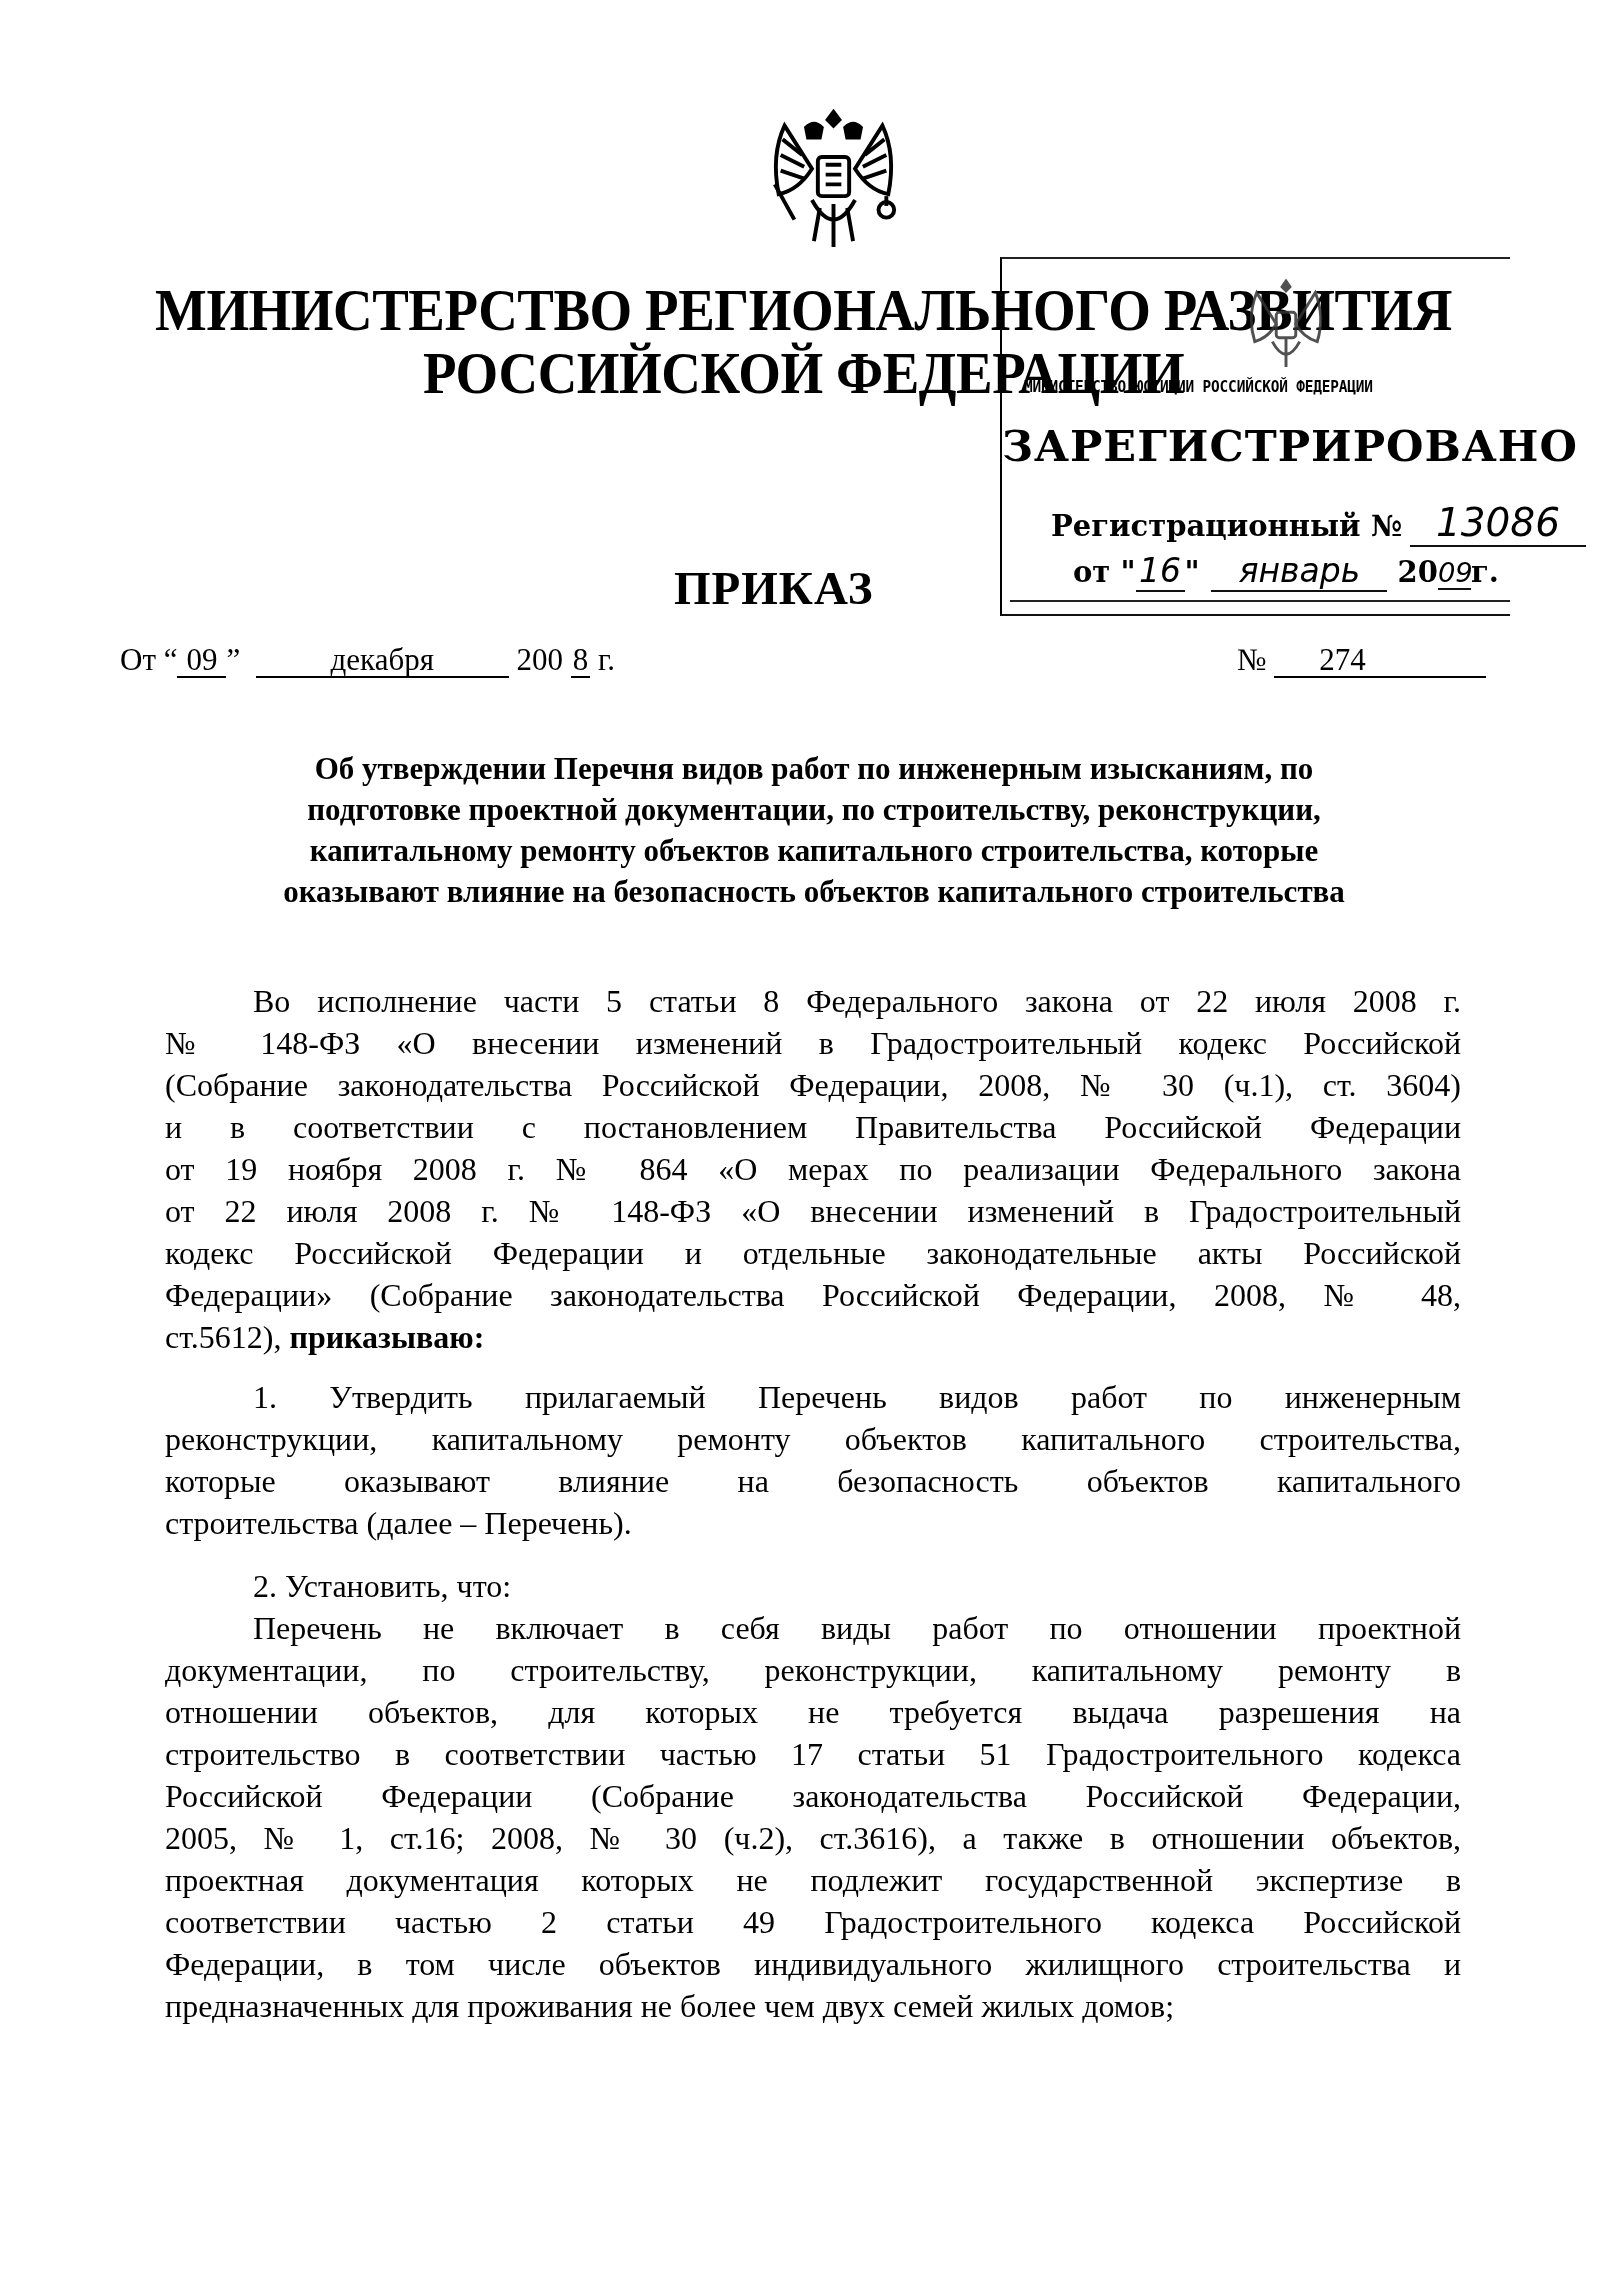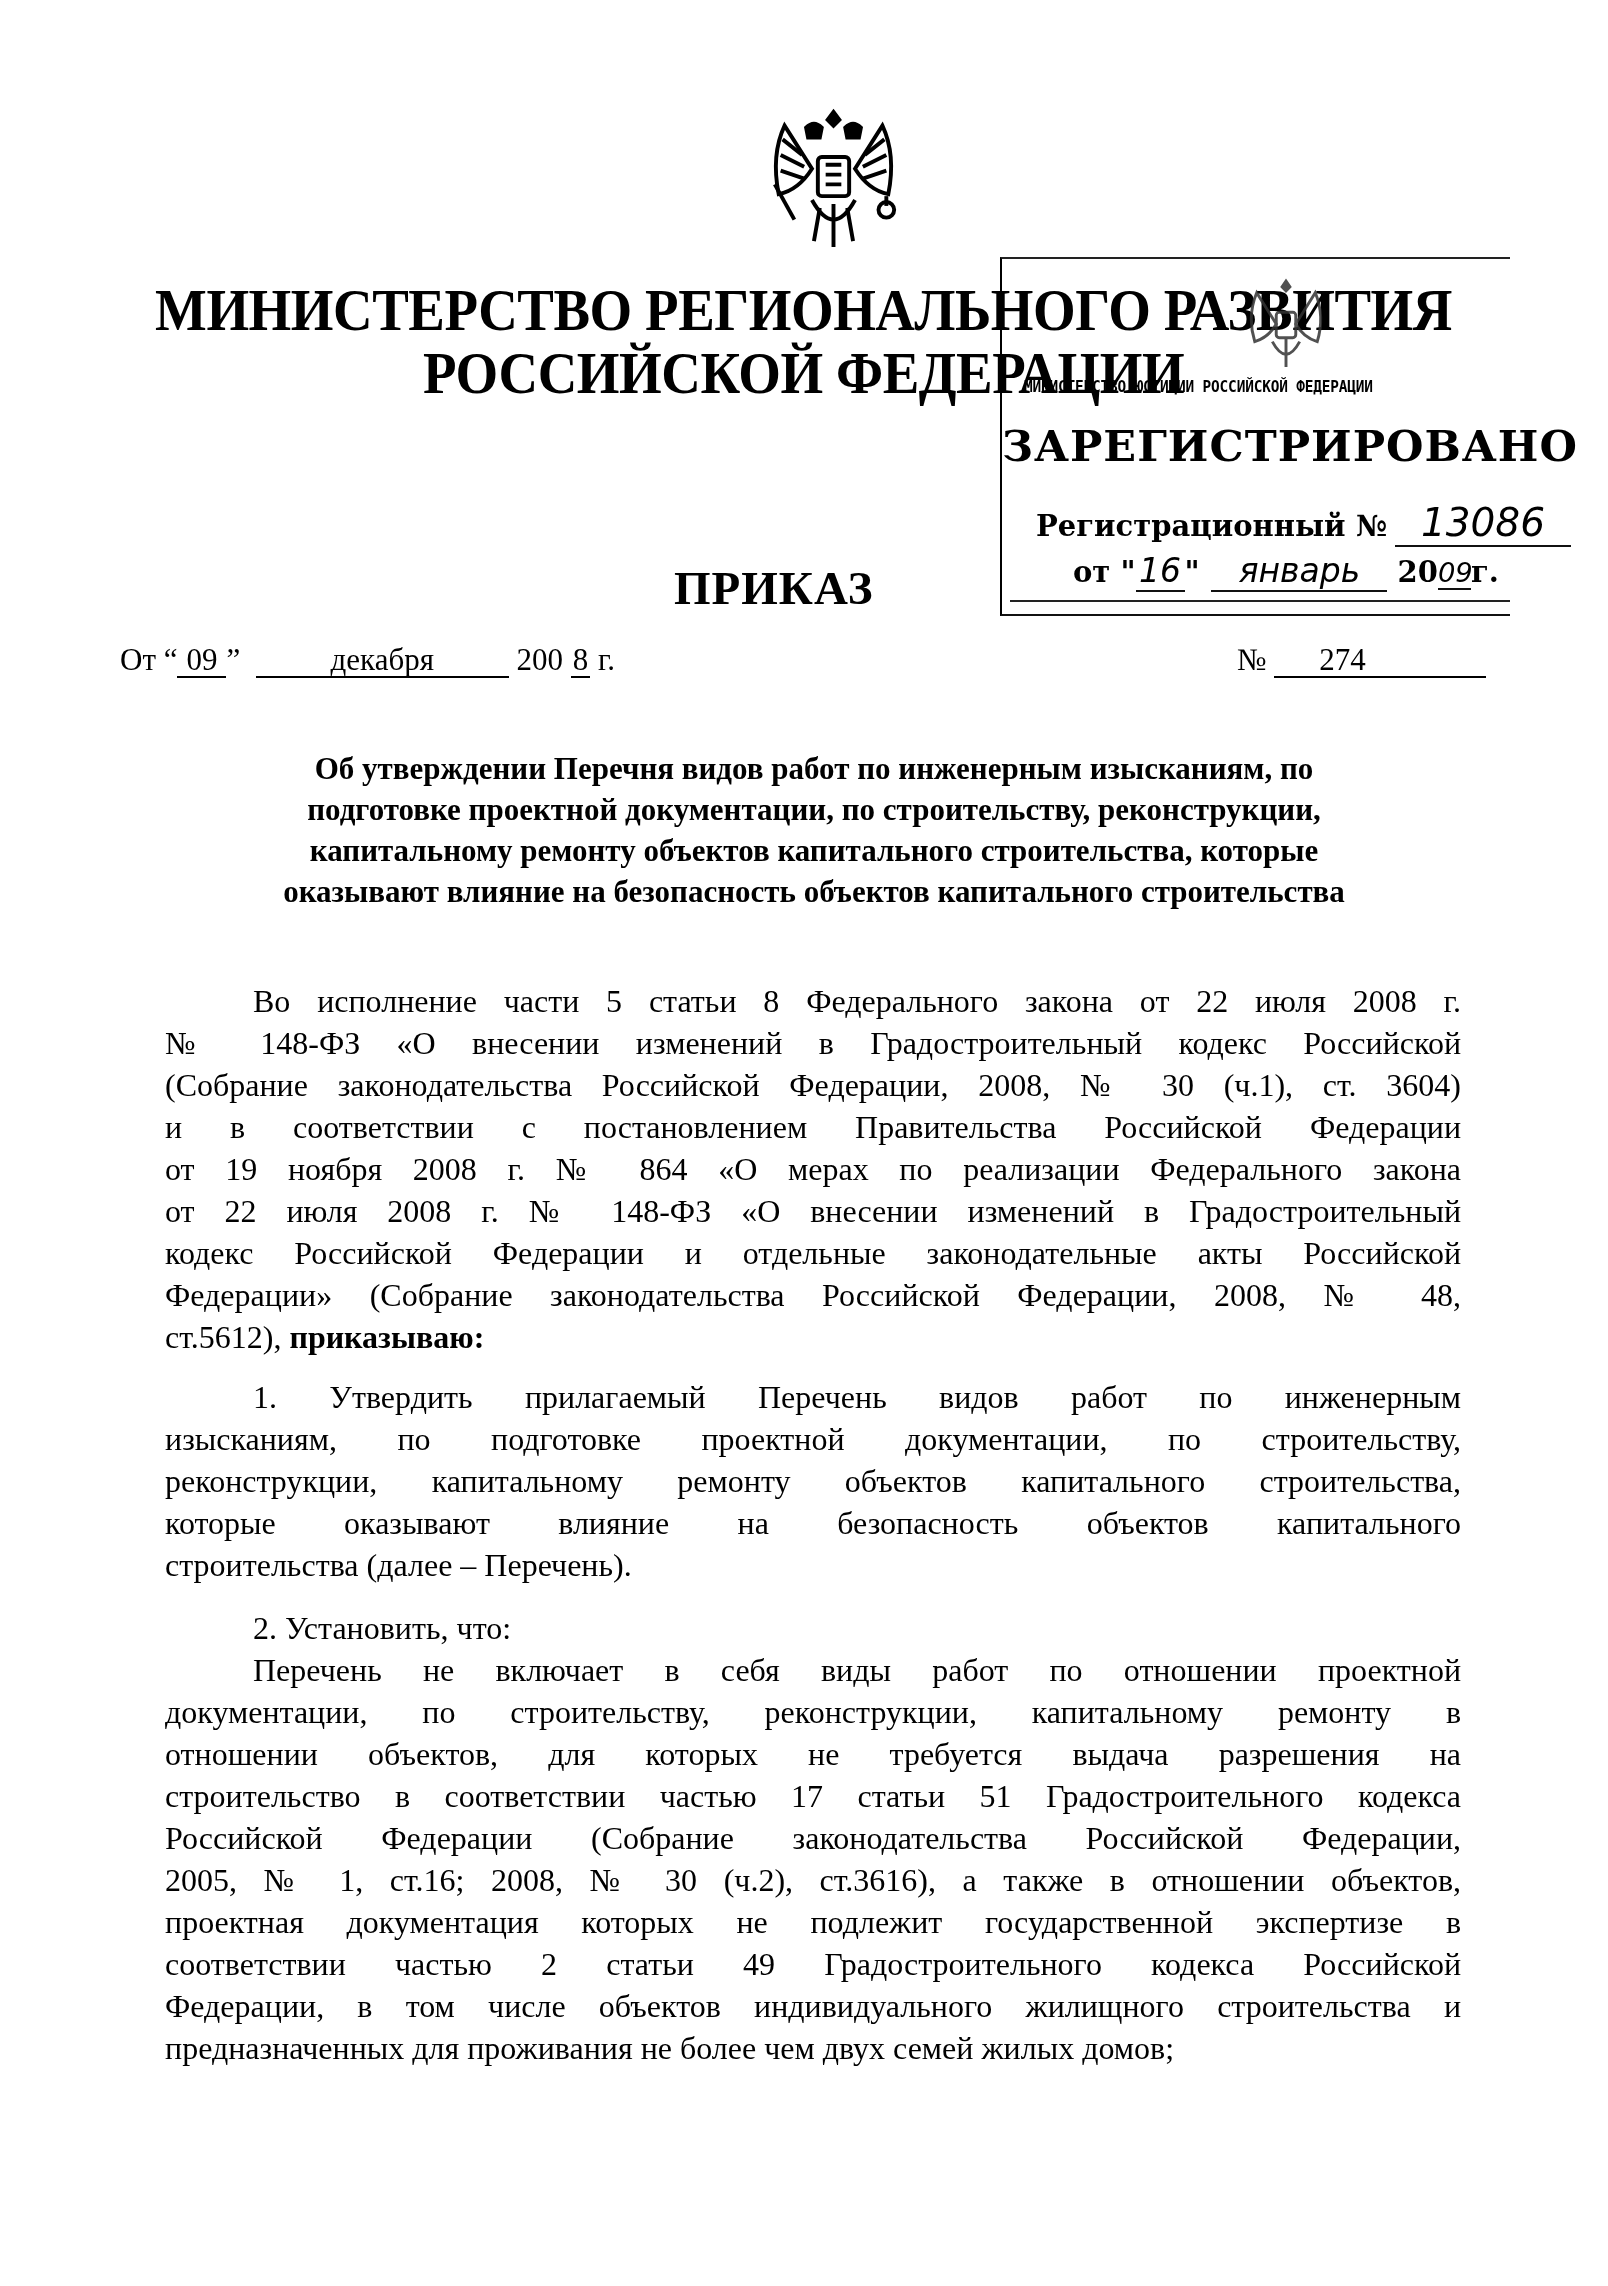--- a/index.html
+++ b/index.html
@@ -82,21 +82,21 @@
       width: 510px;
       text-align: center;
       font-family: "DejaVu Serif", serif;
       font-weight: bold;
       font-size: 43px;
       letter-spacing: 1px;
       white-space: nowrap;
     }
     .stamp-regnum {
       position: absolute;
-      left: 34px;
+      left: 49px;
       top: 241px;
       width: 470px;
       font-family: "DejaVu Serif", serif;
       font-weight: bold;
       font-size: 29px;
       white-space: nowrap;
     }
     .stamp-regnum .hand, .stamp-date .hand {
       font-family: "DejaVu Sans", sans-serif;
       font-style: italic;
@@ -263,21 +263,20 @@
     <span class="line">и в соответствии с постановлением Правительства Российской Федерации</span>
     <span class="line">от 19 ноября 2008 г. № 864 «О мерах по реализации Федерального закона</span>
     <span class="line">от 22 июля 2008 г. № 148-ФЗ «О внесении изменений в Градостроительный</span>
     <span class="line">кодекс Российской Федерации и отдельные законодательные акты Российской</span>
     <span class="line">Федерации» (Собрание законодательства Российской Федерации, 2008, № 48,</span>
     <span class="line last"><span>ст.5612), </span><b>приказываю:</b></span>
   </div>
 
   <div style="margin-top:17.6px;">
     <span class="line indent">1. Утвердить прилагаемый Перечень видов работ по инженерным</span>
-    <span class="line">изысканиям, по подготовке проектной документации, по строительству,</span>
     <span class="line">реконструкции, капитальному ремонту объектов капитального строительства,</span>
     <span class="line">которые оказывают влияние на безопасность объектов капитального</span>
     <span class="line last">строительства (далее – Перечень).</span>
   </div>
 
   <div style="margin-top:21.6px;">
     <span class="line indent last">2. Установить, что:</span>
     <span class="line indent">Перечень не включает в себя виды работ по отношении проектной</span>
     <span class="line">документации, по строительству, реконструкции, капитальному ремонту в</span>
     <span class="line">отношении объектов, для которых не требуется выдача разрешения на</span>

